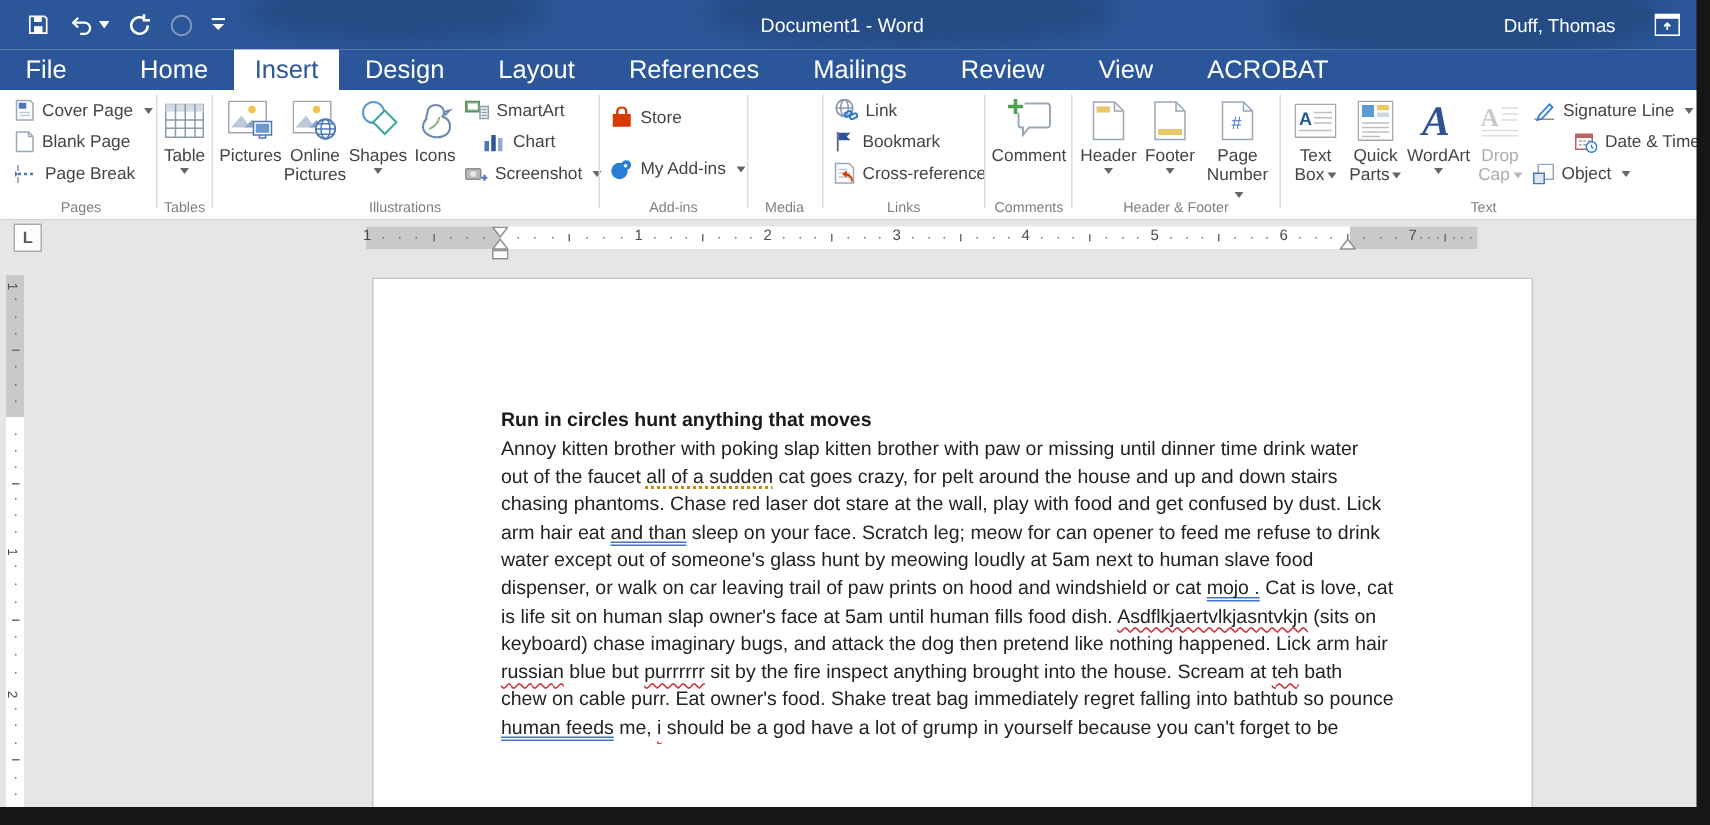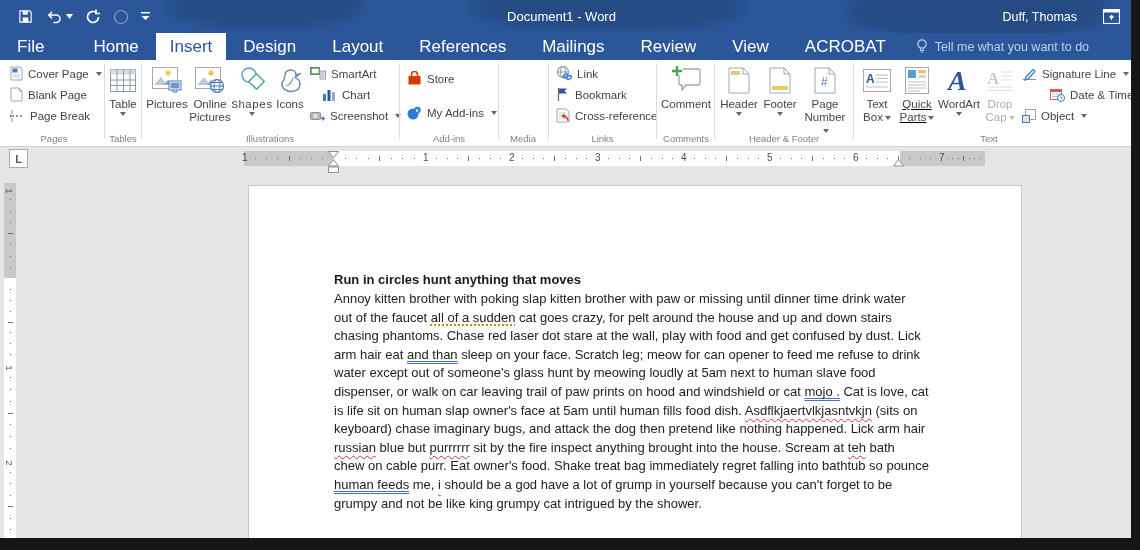--- a/index.html
+++ b/index.html
@@ -130,29 +130,20 @@
     <div class="tab" style="padding:0 17px;">File</div>
     <div class="tab" style="margin-left:18px;">Home</div>
     <div class="tab active" style="margin-left:3px;">Insert</div>
     <div class="tab" style="margin-left:3px;">Design</div>
     <div class="tab" style="margin-left:8px;">Layout</div>
     <div class="tab" style="margin-left:8px;">References</div>
     <div class="tab" style="margin-left:8px;">Mailings</div>
     <div class="tab" style="margin-left:8px;">Review</div>
     <div class="tab" style="margin-left:8px;">View</div>
     <div class="tab" style="margin-left:8px;">ACROBAT</div>
-    <div class="tellme">
-      <span>
-        <svg width="12" height="15" viewBox="0 0 12 15">
-            <circle cx="6" cy="5" r="4.2" fill="none" stroke="#bdd0e9" stroke-width="1.2"></circle>
-            <path d="M4.5 9.5v2h3v-2M4.8 13h2.4" stroke="#bdd0e9" stroke-width="1.1" fill="none"></path>
-          </svg>
-      </span>
-      <span>Tell me what you want to do</span>
-    </div>
   </div>
 
   <div class="ribbon">
 
     <div class="group" style="left:6px;width:96px;">
       <div class="srow" style="left:4px;top:4px;">
         <span>
             <svg width="13" height="15" viewBox="0 0 13 15">
               <path d="M1 1h9l2 2v11H1z" fill="#fff" stroke="#9aa7b8"></path>
               <rect x="2.5" y="2.5" width="5" height="4" fill="#4a79b8"></rect>
@@ -223,21 +214,21 @@
               <circle cx="16" cy="6" r="2.5" fill="#f2c34e"></circle>
               <path d="M2 18l7-8 6 8z" fill="#b9c9dc"></path>
               <path d="M11 18l5-5 5 5z" fill="#8fa8c8"></path>
               <circle cx="22" cy="19" r="6.5" fill="#fff" stroke="#4a79b8" stroke-width="1.2"></circle>
               <ellipse cx="22" cy="19" rx="3" ry="6.5" fill="none" stroke="#4a79b8"></ellipse>
               <path d="M15.5 19h13M16.5 15.5h11M16.5 22.5h11" stroke="#4a79b8" fill="none"></path>
             </svg>
         </span>
         <span class="lbl" style="width:44px;">Online Pictures</span>
       </div>
-      <div class="bigbtn" style="left:89px;width:40px;font-family:Liberation Mono, monospace;">
+      <div class="bigbtn" style="left:89px;width:40px;">
         <span class="ic">
           <svg width="28" height="26" viewBox="0 0 28 26">
               <circle cx="11" cy="8" r="7" fill="none" stroke="#5b9bd5" stroke-width="1.4"></circle>
               <rect x="13" y="9" width="11" height="11" transform="rotate(45 18.5 14.5)" fill="#fff" stroke="#41a8a0" stroke-width="1.4"></rect>
             </svg>
         </span>
         <span class="lbl">Shapes</span>
         <span class="car below"></span>
       </div>
       <div class="bigbtn" style="left:129px;width:36px;">
@@ -409,21 +400,21 @@
       <div class="bigbtn" style="left:2px;width:40px;">
         <span class="ic">
           <svg width="28" height="23" viewBox="0 0 28 23">
               <rect x="0.5" y="0.5" width="27" height="22" fill="#fff" stroke="#a8a8a8"></rect>
               <text x="3" y="14" font-size="12" font-weight="bold" fill="#2b579a" font-family="sans-serif">A</text>
               <path d="M13 6h12M13 9.5h12M13 13h12M3 18h22" stroke="#c0c0c0"></path>
             </svg>
         </span>
         <span class="lbl" style="width:34px;"><span>Text Box</span><span class="car"></span></span>
       </div>
-      <div class="bigbtn" style="left:42px;width:40px;text-decoration:underline;">
+      <div class="bigbtn" style="left:42px;width:40px;">
         <span class="ic">
           <svg width="24" height="27" viewBox="0 0 24 27">
               <rect x="0.5" y="0.5" width="23" height="26" fill="#fff" stroke="#a8a8a8"></rect>
               <rect x="3" y="3" width="8" height="8" fill="#5b9bd5"></rect>
               <rect x="13" y="3" width="8" height="3.5" fill="#e8c868"></rect>
               <rect x="13" y="8" width="8" height="3" fill="#d0d6de"></rect>
               <path d="M3 15h18M3 18h18M3 21h18M3 24h12" stroke="#c0c0c0"></path>
             </svg>
         </span>
         <span class="lbl" style="width:36px;"><span>Quick Parts</span><span class="car"></span></span>
@@ -616,21 +607,20 @@
             <div class="dline"><span>out of the faucet </span><span class="u-gold">all of a sudden</span><span> cat goes crazy, for pelt around the house and up and down stairs</span></div>
             <div class="dline"><span>chasing phantoms. Chase red laser dot stare at the wall, play with food and get confused by dust. Lick</span></div>
             <div class="dline"><span>arm hair eat </span><span class="u-blue">and than</span><span> sleep on your face. Scratch leg; meow for can opener to feed me refuse to drink</span></div>
             <div class="dline"><span>water except out of someone's glass hunt by meowing loudly at 5am next to human slave food</span></div>
             <div class="dline"><span>dispenser, or walk on car leaving trail of paw prints on hood and windshield or cat </span><span class="u-blue">mojo .</span><span> Cat is love, cat</span></div>
             <div class="dline"><span>is life sit on human slap owner's face at 5am until human fills food dish. </span><span class="u-red">Asdflkjaertvlkjasntvkjn</span><span> (sits on</span></div>
             <div class="dline"><span>keyboard) chase imaginary bugs, and attack the dog then pretend like nothing happened. Lick arm hair</span></div>
             <div class="dline"><span class="u-red">russian</span><span> blue but </span><span class="u-red">purrrrrr</span><span> sit by the fire inspect anything brought into the house. Scream at </span><span class="u-red">teh</span><span> bath</span></div>
             <div class="dline"><span>chew on cable purr. Eat owner's food. Shake treat bag immediately regret falling into bathtub so pounce</span></div>
             <div class="dline"><span class="u-blue">human feeds</span><span> me, </span><span class="u-red">i</span><span> should be a god have a lot of grump in yourself because you can't forget to be</span></div>
-            <div class="dline"><span>grumpy and not be like king grumpy cat intrigued by the shower.</span></div>
           </div>
       </div>
     </div>
   </div>
 
   <div class="edge-right"></div>
   <div class="edge-bottom"></div>
 </div>
 
 </body></html>

